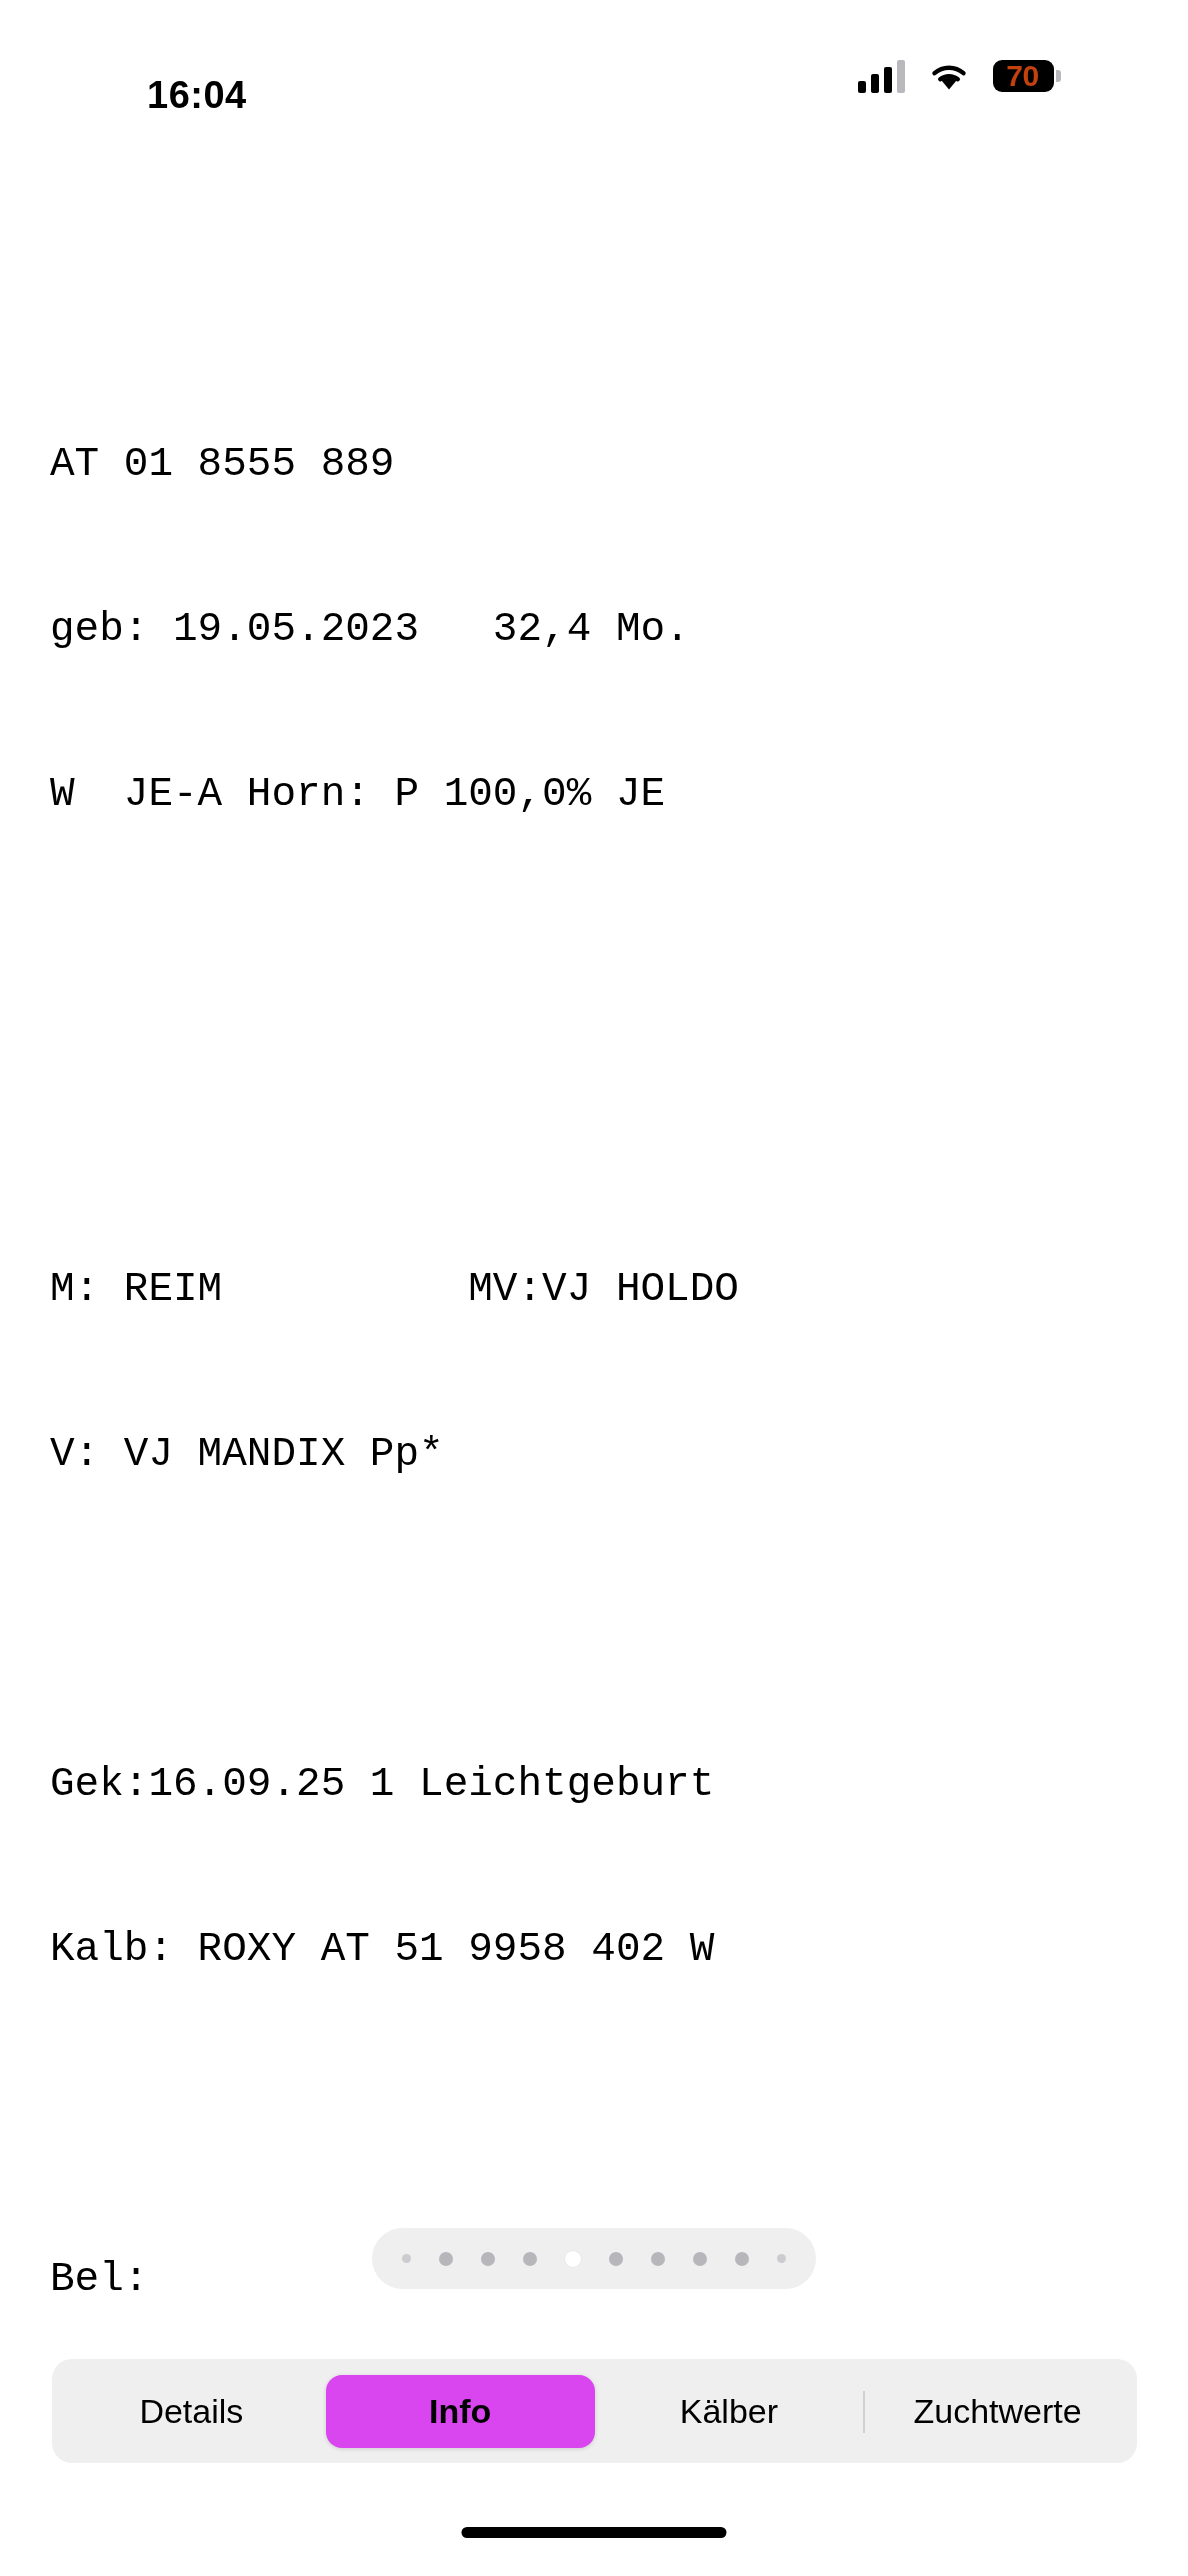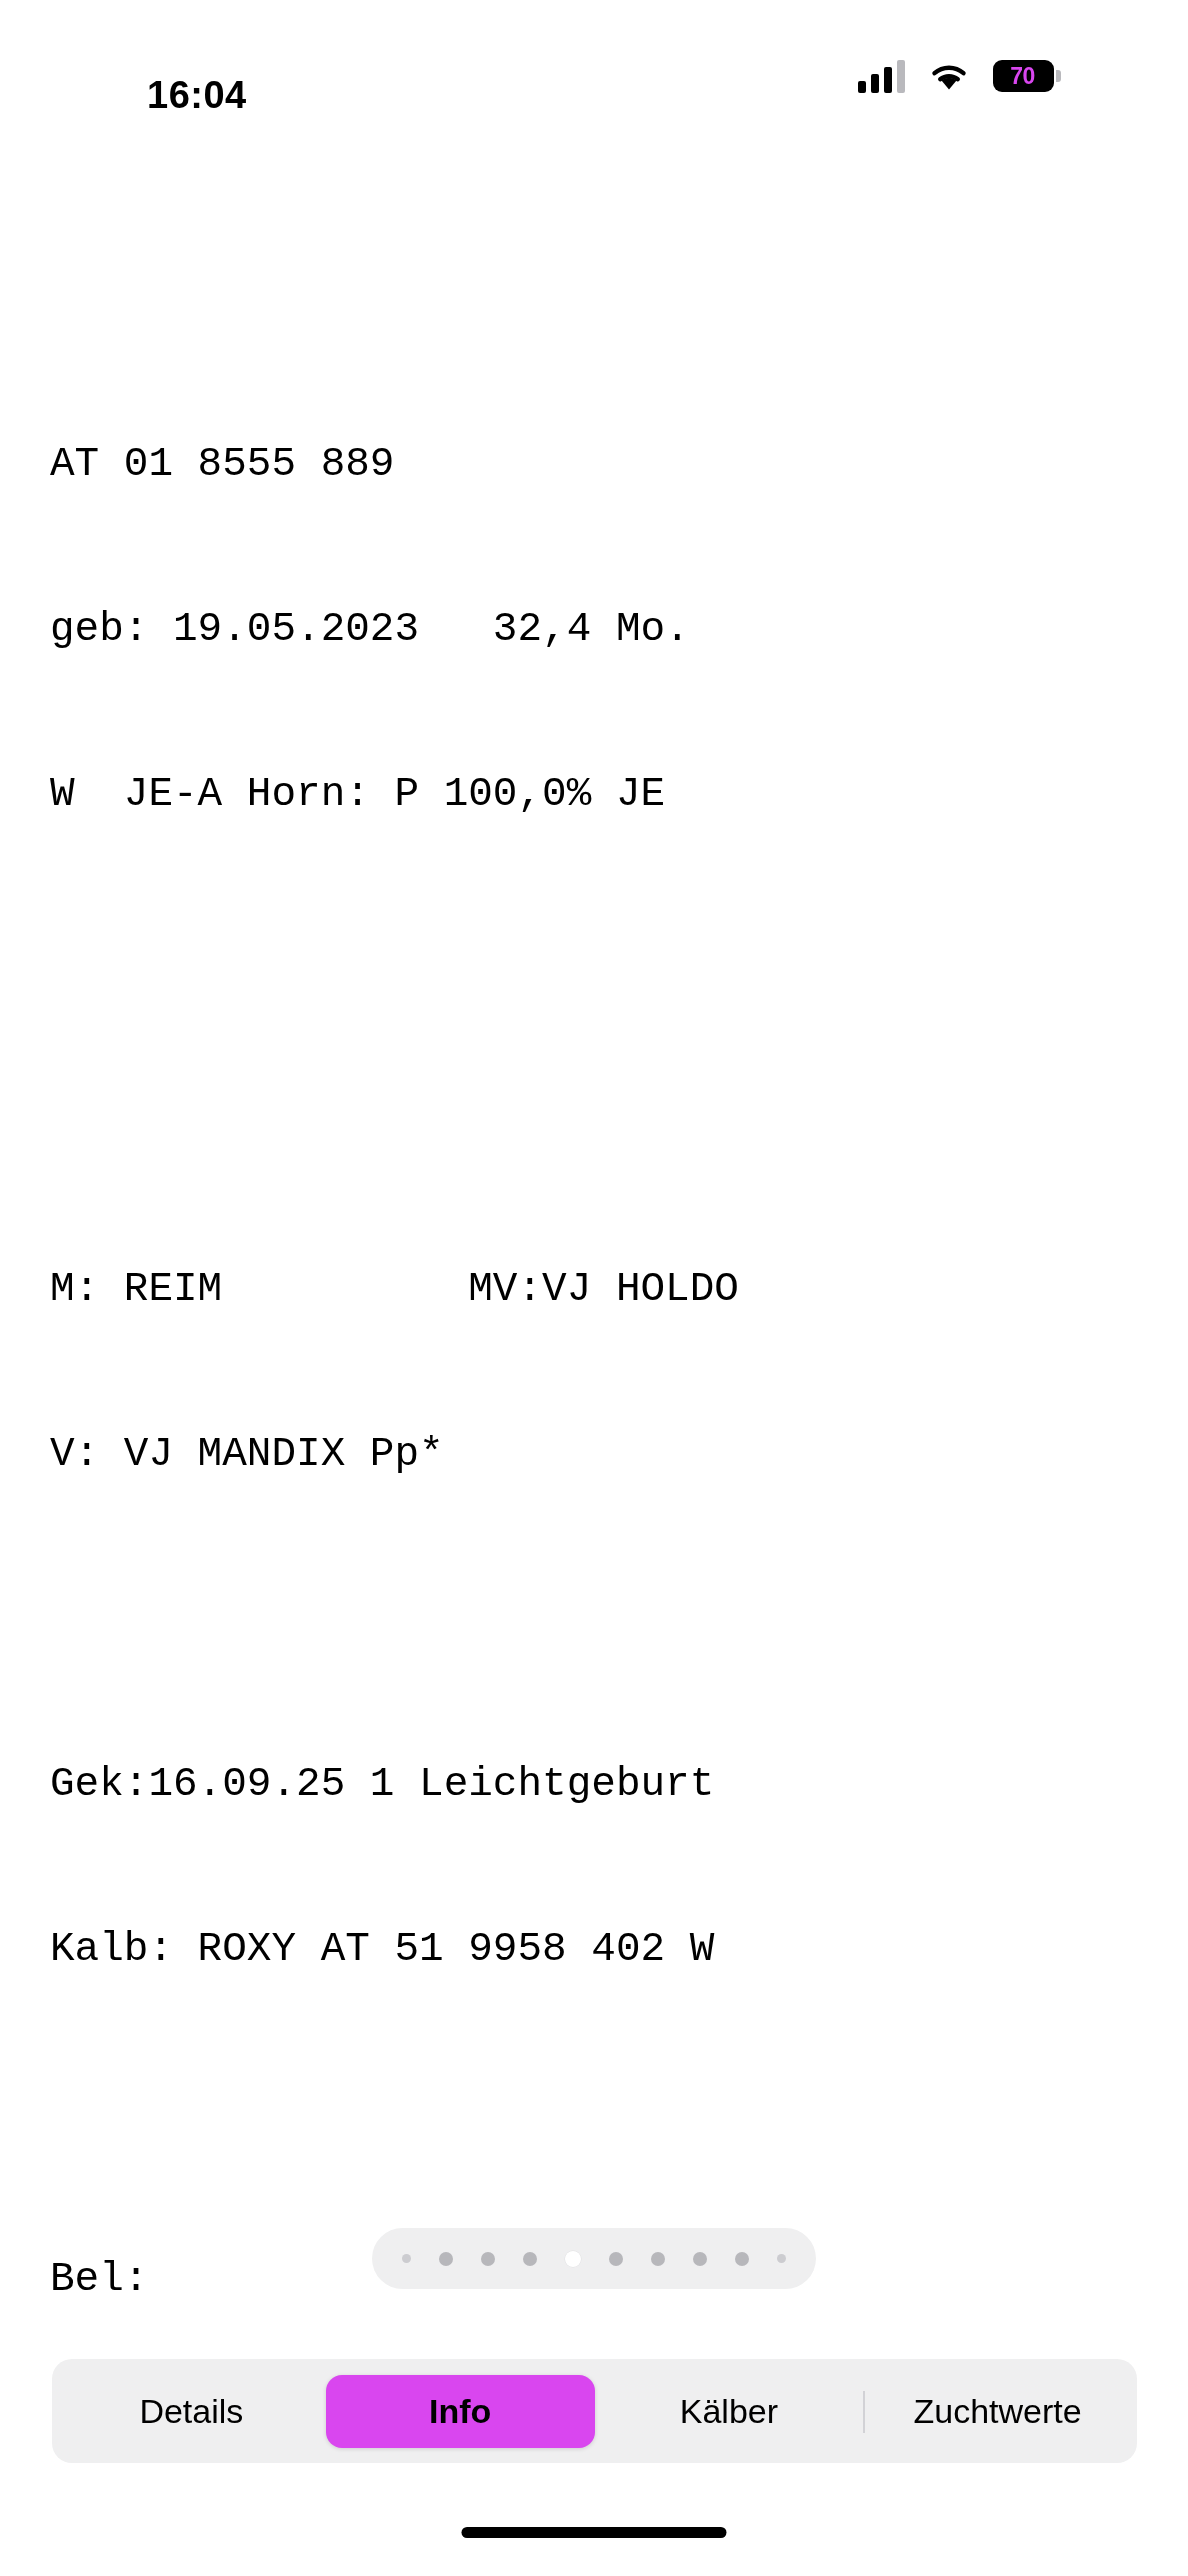--- a/index.html
+++ b/index.html
@@ -69,22 +69,22 @@
     position: relative;
     width: 61px;
     height: 32px;
     border-radius: 9px;
     background: #000;
     display: flex;
     align-items: center;
     justify-content: center;
   }
   .battery .pct {
-    color: #d946ef;
-    font-size: 23px;
+    color: #c2410c;
+    font-size: 30px;
     font-weight: 700;
     letter-spacing: -0.5px;
     line-height: 1;
     padding-right: 2px;
   }
   .battery::after {
     content: "";
     position: absolute;
     right: -7px;
     top: 10px;

